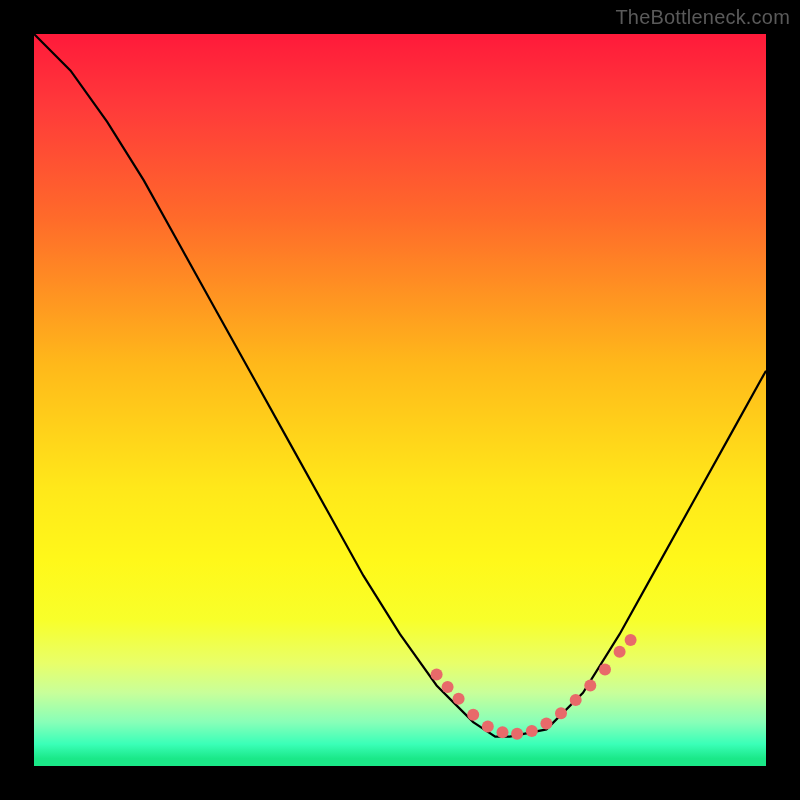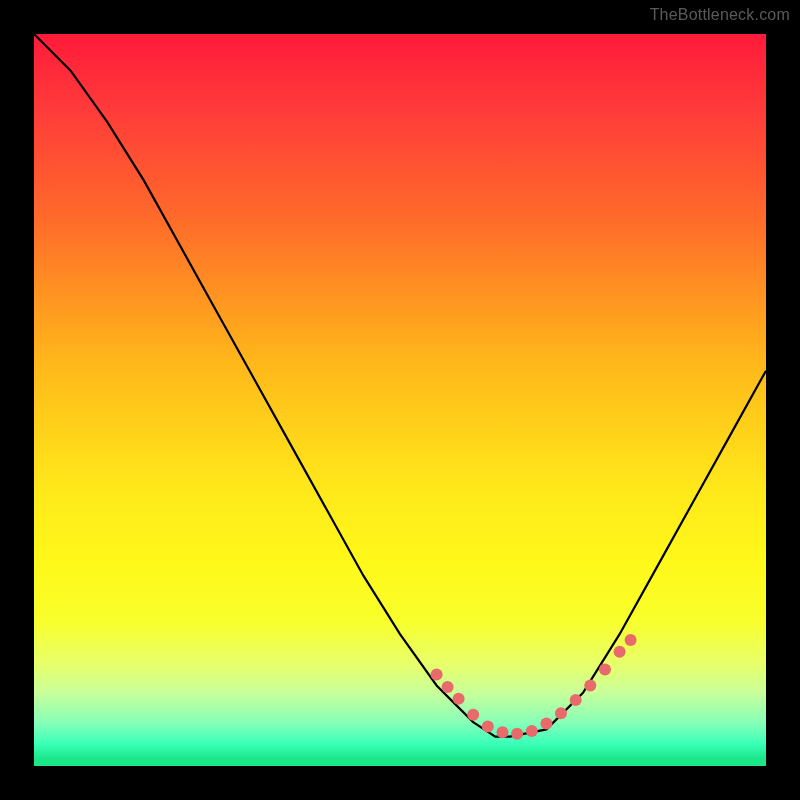--- a/index.html
+++ b/index.html
@@ -30,21 +30,21 @@
       #3affb8 97%,
       #1ae888 99%,
       #1ae888 100%
     );
   }
   .watermark {
     position: absolute;
     top: 6px;
     right: 10px;
     font-family: Arial, sans-serif;
-    font-size: 16px;
+    font-size: 20px;
     color: #5a5a5a;
     font-weight: 500;
     letter-spacing: 0.2px;
   }
   svg.curve {
     position: absolute;
     left: 0;
     top: 0;
     width: 732px;
     height: 732px;

